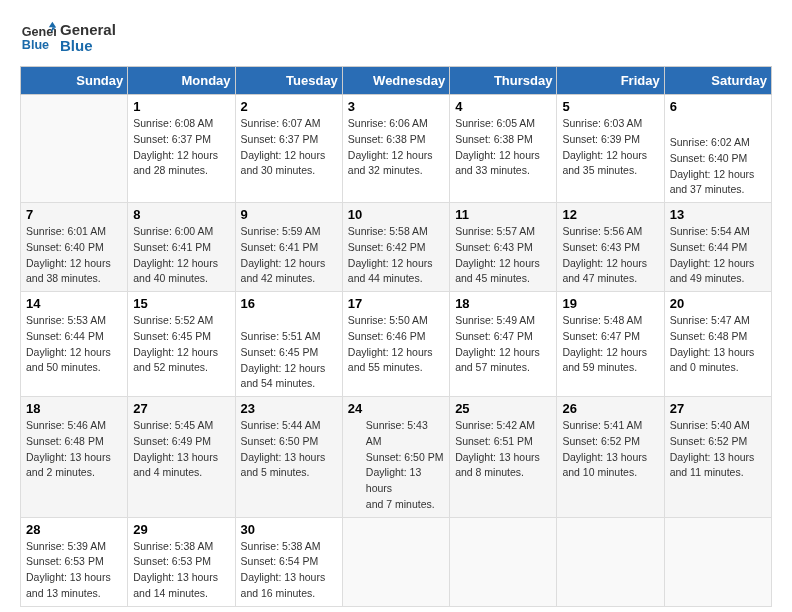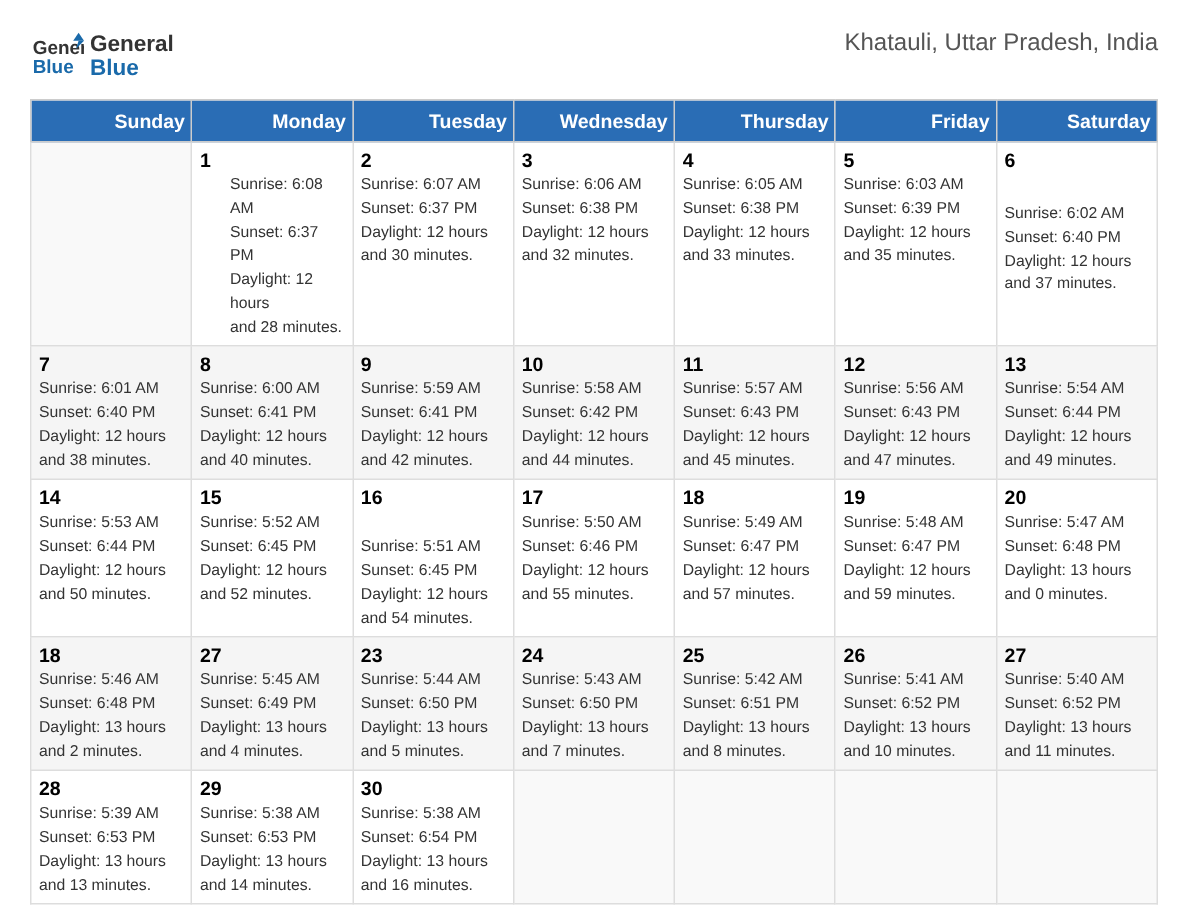--- a/index.html
+++ b/index.html
@@ -88,42 +88,41 @@
       <text x="2" y="32" font-size="14" font-weight="bold" fill="#1a6aaa">Blue</text>
       <polygon points="32,8 40,8 36,2" fill="#1a6aaa"></polygon>
       <polygon points="36,12 42,6 38,6" fill="#1a6aaa" transform="translate(-2,2)"></polygon>
     </svg>
     <div>
       <div style="font-size:15px;font-weight:bold;color:#333;line-height:1.1;">General</div>
       <div style="font-size:15px;font-weight:bold;color:#1a6aaa;line-height:1.1;">Blue</div>
     </div>
   </div>
   <div class="title-block">
-    <div class="subtitle">Khatauli, Uttar Pradesh, India</div>
   </div>
 </div>
 
 <table class="calendar">
   <thead>
     <tr>
     <th>Sunday</th>
         <th>Monday</th>
         <th>Tuesday</th>
         <th>Wednesday</th>
         <th>Thursday</th>
         <th>Friday</th>
         <th>Saturday</th>
       </tr>
   </thead>
   <tbody id="calendar-body">
   <tr>
         <td class="empty-cell"></td>
         <td>
           <span class="day-num">1</span>
-          <div class="day-detail" style="white-space: pre-line; margin-left: 20px;">Sunrise: 6:08 AM
+          <div class="day-detail" style="white-space: pre-line;">Sunrise: 6:08 AM
 Sunset: 6:37 PM
 Daylight: 12 hours
 and 28 minutes.</div>
         </td>
         <td>
           <span class="day-num">2</span>
           <div class="day-detail" style="white-space: pre-line;">Sunrise: 6:07 AM
 Sunset: 6:37 PM
 Daylight: 12 hours
 and 30 minutes.</div>
@@ -276,21 +275,21 @@
         </td>
         <td>
           <span class="day-num">23</span>
           <div class="day-detail" style="white-space: pre-line;">Sunrise: 5:44 AM
 Sunset: 6:50 PM
 Daylight: 13 hours
 and 5 minutes.</div>
         </td>
         <td>
           <span class="day-num">24</span>
-          <div class="day-detail" style="white-space: pre-line;">Sunrise: 5:43 AM
+          <div class="day-detail" style="white-space: pre-line; margin-left: 18px;">Sunrise: 5:43 AM
 Sunset: 6:50 PM
 Daylight: 13 hours
 and 7 minutes.</div>
         </td>
         <td>
           <span class="day-num">25</span>
           <div class="day-detail" style="white-space: pre-line;">Sunrise: 5:42 AM
 Sunset: 6:51 PM
 Daylight: 13 hours
 and 8 minutes.</div>

